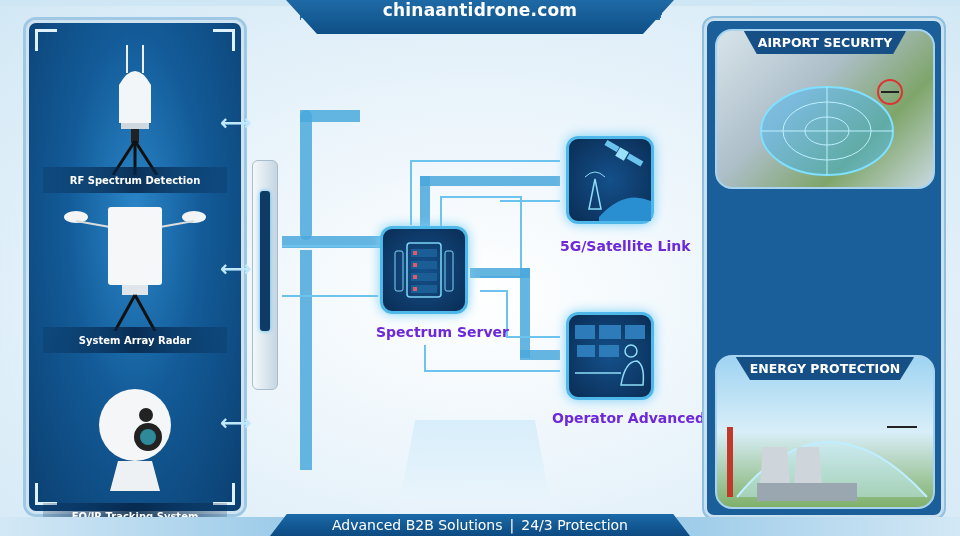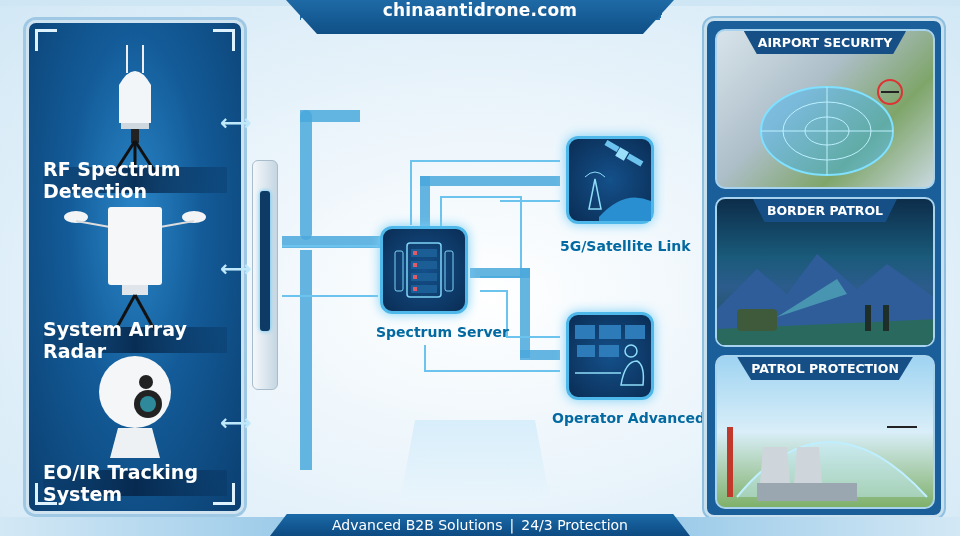--- a/index.html
+++ b/index.html
@@ -6,28 +6,28 @@
 body{width:960px;height:536px;overflow:hidden;font-family:"DejaVu Sans","Liberation Sans",sans-serif;background:#eaf4fb;position:relative}
 .bg{position:absolute;inset:0;background:radial-gradient(ellipse at 50% 55%,#ffffff 0%,#e6f2fa 55%,#d2e8f5 100%)}
 .topbar{position:absolute;left:0;top:0;width:960px;height:6px;background:#cfe6f5}
 .domain-tab{position:absolute;left:286px;top:0;width:388px;height:34px;background:linear-gradient(#1e6aa6,#0f4f86);clip-path:polygon(0 0,100% 0,92% 100%,8% 100%);display:flex;align-items:flex-start;justify-content:center;color:#fff;font-weight:bold;font-size:17px;letter-spacing:.2px}
 .stripes{position:absolute;top:10px;width:54px;height:10px;background:repeating-linear-gradient(110deg,#1c6aa8 0 4px,transparent 4px 8px)}
 .title{position:absolute;left:300px;top:50px;width:360px;text-align:center;color:#124a7a;font-weight:bold}
 .title .t1{font-size:21px;line-height:26px}
 .title .t2{font-size:14.5px;line-height:22px;margin-top:4px;font-weight:normal;color:#164e80}
 .left-panel{position:absolute;left:26px;top:20px;width:218px;height:494px;background:radial-gradient(ellipse at 50% 40%,#2a86c8 0%,#135b98 45%,#0b3f70 100%);border:3px solid #cfe3f1;border-radius:10px;box-shadow:0 0 0 3px #9fc8e4}
 .lp-item{position:absolute;left:0;width:100%}
-.lp-label{position:absolute;left:14px;right:14px;height:26px;background:linear-gradient(90deg,rgba(5,35,70,.2),rgba(5,35,70,.85),rgba(5,35,70,.2));color:#fff;font-weight:bold;font-size:19px;display:flex;align-items:center;justify-content:center}
+.lp-label{position:absolute;left:14px;right:14px;height:26px;background:linear-gradient(90deg,rgba(5,35,70,.2),rgba(5,35,70,.85),rgba(5,35,70,.2));color:#fff;font-weight:bold;font-size:10px;display:flex;align-items:center;justify-content:center}
 .device{position:absolute;left:50%;transform:translateX(-50%)}
 .corner{position:absolute;width:22px;height:22px;border-color:#dff2ff;border-style:solid}
 .right-panel{position:absolute;left:704px;top:18px;width:240px;height:500px;background:#1a5f9a;border:3px solid #c9e0ef;border-radius:10px;box-shadow:0 0 0 2px #8fc0e0}
-.scene{position:absolute;left:8px;width:220px;border:2px solid #a7d3ee;border-radius:10px;overflow:hidden}
+.scene{position:absolute;left:8px;width:220px;border:2px solid #a7d3ee;border-radius:17px;overflow:hidden}
 .scene-tag{position:absolute;left:50%;top:0;transform:translateX(-50%);background:#154f86;color:#fff;font-weight:bold;font-size:12.5px;padding:4px 14px;clip-path:polygon(0 0,100% 0,92% 100%,8% 100%);white-space:nowrap;z-index:2}
 .node{position:absolute;width:88px;height:88px;border-radius:12px;background:radial-gradient(circle,#14508a,#0a2d55);border:3px solid #4fb8ea;box-shadow:0 0 12px #7ad0f6}
-.node-label{position:absolute;color:#0369a1;font-size:14px;font-weight:bold;white-space:nowrap}
+.node-label{position:absolute;color:#6d28d9;font-size:14px;font-weight:bold;white-space:nowrap}
 .line{position:absolute;background:#6cc4ee}
 .thick{position:absolute;background:#4aa8dc;opacity:.85}
 .arrow-dbl{position:absolute;color:#bfe9fb;font-size:22px;font-weight:bold;line-height:1}
 .bottom{position:absolute;left:270px;top:514px;width:420px;height:22px;background:linear-gradient(#1a6aa8,#0d4a82);clip-path:polygon(4% 0,96% 0,100% 100%,0 100%);color:#fff;font-size:14px;display:flex;align-items:center;justify-content:center}
 .bottom-line{position:absolute;left:0;top:517px;width:960px;height:19px;background:linear-gradient(90deg,#d3e8f5,#9ccbe9 30%,#9ccbe9 70%,#d3e8f5)}
 .tower{position:absolute;left:252px;top:160px;width:26px;height:230px;background:linear-gradient(90deg,#f4f8fb,#c5d6e2);border-radius:6px;border:1px solid #a9bccb}
 .tower .screen{position:absolute;left:7px;top:30px;width:10px;height:140px;background:#0d3b66;border-radius:3px;box-shadow:0 0 4px #4fc3f7}
 .platform{position:absolute;left:400px;top:420px;width:150px;height:80px;background:linear-gradient(#cdeafa,#e9f5fc);opacity:.7;clip-path:polygon(10% 0,90% 0,100% 100%,0 100%)}
 </style>
 </head>
@@ -103,21 +103,21 @@
       <line x1="16" y1="18" x2="50" y2="24" stroke="#ddd" stroke-width="2"></line>
         <line x1="134" y1="18" x2="100" y2="24" stroke="#ddd" stroke-width="2"></line>
       <rect x="48" y="4" width="54" height="78" rx="3" fill="#f5f7f9"></rect>
       <rect x="62" y="82" width="26" height="10" fill="#dfe5ea"></rect>
       <line x1="75" y1="92" x2="55" y2="128" stroke="#111" stroke-width="3"></line>
         <line x1="75" y1="92" x2="95" y2="128" stroke="#111" stroke-width="3"></line>
     </svg>
     <div class="lp-label" style="top:134px">System Array Radar</div>
   </div>
 
-  <div class="lp-item" style="top:313px;height:164px">
+  <div class="lp-item" style="top:346px;height:164px">
     <svg class="device" style="top:14px" width="90" height="112" viewBox="0 0 90 112">
       <circle cx="45" cy="42" r="36" fill="#f4f6f8"></circle>
       <circle cx="56" cy="32" r="7" fill="#222"></circle>
       <circle cx="58" cy="54" r="14" fill="#222"></circle>
         <circle cx="58" cy="54" r="8" fill="#2e8a9a"></circle>
       <path d="M28 78 L62 78 L70 108 L20 108 Z" fill="#eef1f4"></path>
     </svg>
     <div class="lp-label" style="top:134px">EO/IR Tracking System</div>
   </div>
 </div>
@@ -177,33 +177,22 @@
       <ellipse cx="70" cy="60" rx="44" ry="29" fill="none" stroke="#bdf0ff"></ellipse>
       <ellipse cx="70" cy="60" rx="22" ry="14" fill="none" stroke="#bdf0ff"></ellipse>
       <line x1="4" y1="60" x2="136" y2="60" stroke="#bdf0ff"></line>
         <line x1="70" y1="16" x2="70" y2="104" stroke="#bdf0ff"></line>
     </svg>
     <svg style="position:absolute;left:158px;top:46px" width="30" height="30" viewBox="0 0 30 30">
         <circle cx="15" cy="15" r="12" fill="none" stroke="#d33" stroke-width="2"></circle>
         <line x1="6" y1="15" x2="24" y2="15" stroke="#222" stroke-width="2"></line>
       </svg>
   </div>
-  <div class="scene" style="top:176px;height:150px;background:linear-gradient(#0c2d4a 0%,#1a5a7a 40%,#2c5c8c 60%,#1f4d4a 100%)">
-    <div class="scene-tag">BORDER PATROL</div>
-    <svg style="position:absolute;left:0;top:40px" width="220" height="110" viewBox="0 0 220 110">
-      <path d="M0 70 L40 30 L70 55 L100 15 L140 50 L170 25 L220 60 L220 110 L0 110 Z" fill="#2f5d9a"></path>
-      <path d="M0 90 L220 80 L220 110 L0 110 Z" fill="#2a6a5e"></path>
-      <rect x="20" y="70" width="40" height="22" rx="4" fill="#3e5a3a"></rect>
-      <path d="M60 78 L120 40 L130 55 Z" fill="rgba(120,255,220,.35)"></path>
-      <rect x="148" y="66" width="6" height="26" fill="#1d2f28"></rect>
-        <rect x="166" y="66" width="6" height="26" fill="#1d2f28"></rect>
-    </svg>
-  </div>
   <div class="scene" style="top:334px;height:154px;background:linear-gradient(#9fd4f2 0%,#d9eef8 50%,#7fb06a 100%)">
-    <div class="scene-tag">PATROL PROTECTION</div>
+    <div class="scene-tag">ENERGY PROTECTION</div>
     <svg style="position:absolute;left:0;top:40px" width="220" height="114" viewBox="0 0 220 114">
       <path d="M20 100 Q110 -10 210 100" fill="rgba(200,240,255,.45)" stroke="#bfefff" stroke-width="2"></path>
       <rect x="10" y="30" width="6" height="70" fill="#c0392b"></rect>
       <path d="M46 50 L70 50 L74 100 L42 100 Z" fill="#cfd6db"></path>
       <path d="M80 50 L102 50 L106 100 L76 100 Z" fill="#cfd6db"></path>
       <rect x="40" y="86" width="100" height="18" fill="#9aa7b0"></rect>
       <line x1="170" y1="30" x2="200" y2="30" stroke="#222" stroke-width="2"></line>
     </svg>
   </div>
 </div>

